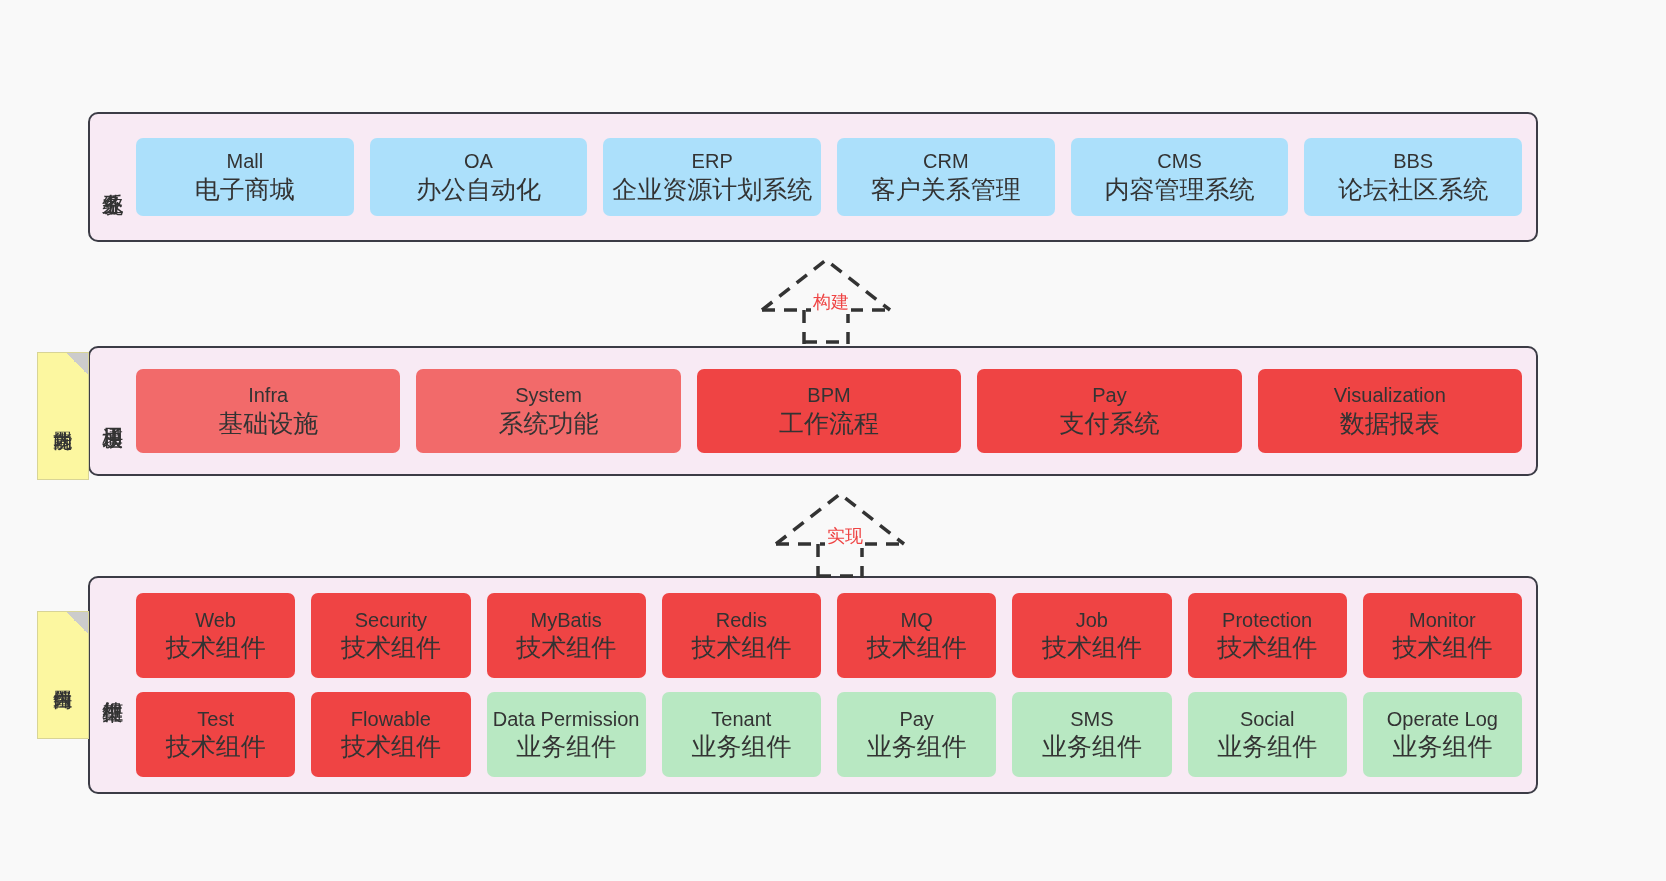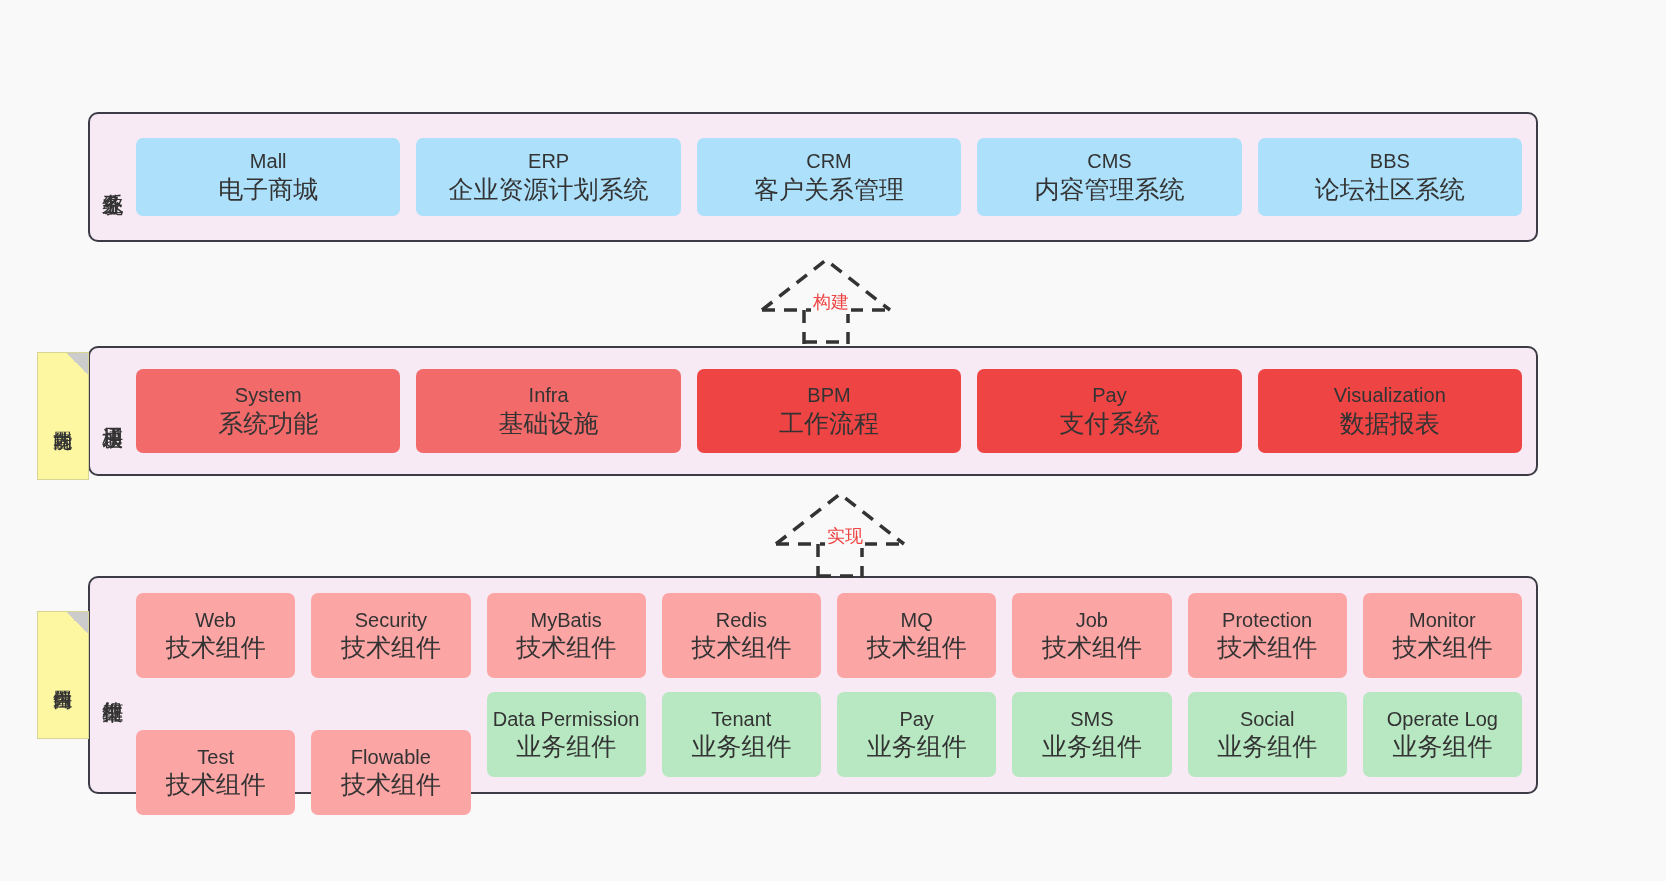--- a/index.html
+++ b/index.html
@@ -73,21 +73,21 @@
     line-height: 1.24;
     color: #333333;
     padding: 4px 6px;
   }
   .card .en { font-size: 20px; }
   .card .cn { font-size: 25px; }
 
   .card.blue   { background: #ace0fb; }
   .card.red    { background: #f26a6a; }
   .card.pink   { background: #ef4444; }
-  .card.green  { background: #fca5a5; margin-top: 38px; }
+  .card.green  { background: #ef4444; }
   .card.lgreen { background: #b8e8c2; }
 
   #layer-business { left: 88px;  top: 112px; width: 1450px; height: 130px; }
   #layer-business .card { height: 78px; }
 
   #layer-common   { left: 88px;  top: 346px; width: 1450px; height: 130px; }
   #layer-common .card { height: 84px; }
 
   #layer-framework{ left: 88px;  top: 576px; width: 1450px; height: 218px; }
   #layer-framework .card { height: 85px; }
@@ -143,20 +143,24 @@
 
   <div class="layer" id="layer-business">
     <div class="layer-title">业务系统</div>
     <div class="layer-body">
       <div class="row">
         <div class="card blue">
           <span class="en">Mall</span>
           <span class="cn">电子商城</span>
         </div>
         <div class="card blue">
+          <span class="en">OA</span>
+          <span class="cn">办公自动化</span>
+        </div>
+        <div class="card blue">
           <span class="en">ERP</span>
           <span class="cn">企业资源计划系统</span>
         </div>
         <div class="card blue">
           <span class="en">CRM</span>
           <span class="cn">客户关系管理</span>
         </div>
         <div class="card blue">
           <span class="en">CMS</span>
           <span class="cn">内容管理系统</span>
@@ -180,26 +184,26 @@
 
   <div class="note" id="note-common">
     <span class="fold"></span>
     <span>内置功能</span>
   </div>
   <div class="layer" id="layer-common">
     <div class="layer-title">通用模块</div>
     <div class="layer-body">
       <div class="row">
         <div class="card red">
+          <span class="en">Infra</span>
+          <span class="cn">基础设施</span>
+        </div>
+        <div class="card red">
           <span class="en">System</span>
           <span class="cn">系统功能</span>
-        </div>
-        <div class="card red">
-          <span class="en">Infra</span>
-          <span class="cn">基础设施</span>
         </div>
         <div class="card pink">
           <span class="en">BPM</span>
           <span class="cn">工作流程</span>
         </div>
         <div class="card pink">
           <span class="en">Pay</span>
           <span class="cn">支付系统</span>
         </div>
         <div class="card pink">

